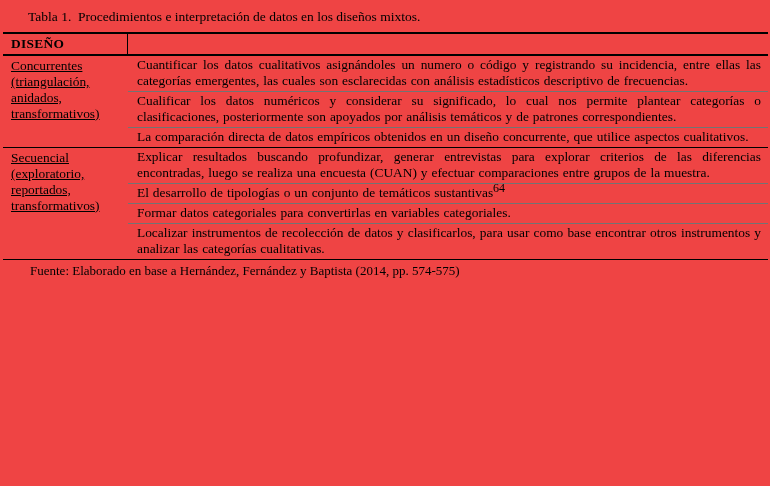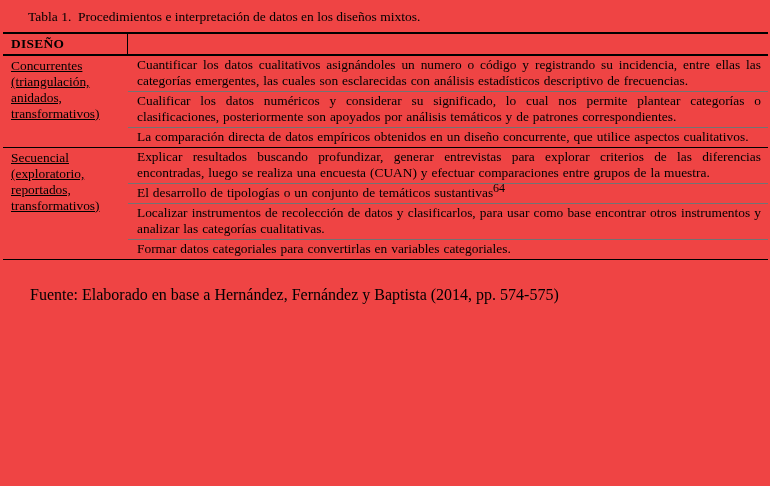--- a/index.html
+++ b/index.html
@@ -60,22 +60,21 @@
     word-spacing: 0.6px;
   }
   .proc-row:last-child { border-bottom: none; }
   sup.fnref {
     font-size: 12px;
     line-height: 0;
     vertical-align: super;
   }
   .source {
     padding: 3px 18px 2px 30px;
-    font-size: 16px;
-    margin-top: 24px;
+    font-size: 13px;
   }
 </style>
 </head>
 <body>
 
 <div class="page">
 
   <div class="caption">Tabla 1.  Procedimientos e interpretación de datos en los diseños mixtos.</div>
 
   <div class="table">
@@ -91,22 +90,22 @@
         <div class="proc-row">Cualificar los datos numéricos y considerar su significado, lo cual nos permite plantear categorías o clasificaciones, posteriormente son apoyados por análisis temáticos y de patrones correspondientes.</div>
         <div class="proc-row">La comparación directa de datos empíricos obtenidos en un diseño concurrente, que utilice aspectos cualitativos.</div>
       </div>
     </div>
 
     <div class="section">
       <div class="design-cell">Secuencial (exploratorio, reportados, transformativos)</div>
       <div class="proc-col">
         <div class="proc-row">Explicar resultados buscando profundizar, generar entrevistas para explorar criterios de las diferencias encontradas, luego se realiza una encuesta (CUAN) y efectuar comparaciones entre grupos de la muestra.</div>
         <div class="proc-row"><span>El desarrollo de tipologías o un conjunto de temáticos sustantivas</span><sup class="fnref">64</sup></div>
+        <div class="proc-row">Formar datos categoriales para convertirlas en variables categoriales.</div>
         <div class="proc-row">Localizar instrumentos de recolección de datos y clasificarlos, para usar como base encontrar otros instrumentos y analizar las categorías cualitativas.</div>
-        <div class="proc-row">Formar datos categoriales para convertirlas en variables categoriales.</div>
       </div>
     </div>
 
   </div>
 
   <div class="source">Fuente: Elaborado en base a Hernández, Fernández y Baptista (2014, pp. 574-575)</div>
 
 </div>
 
 </body></html>

